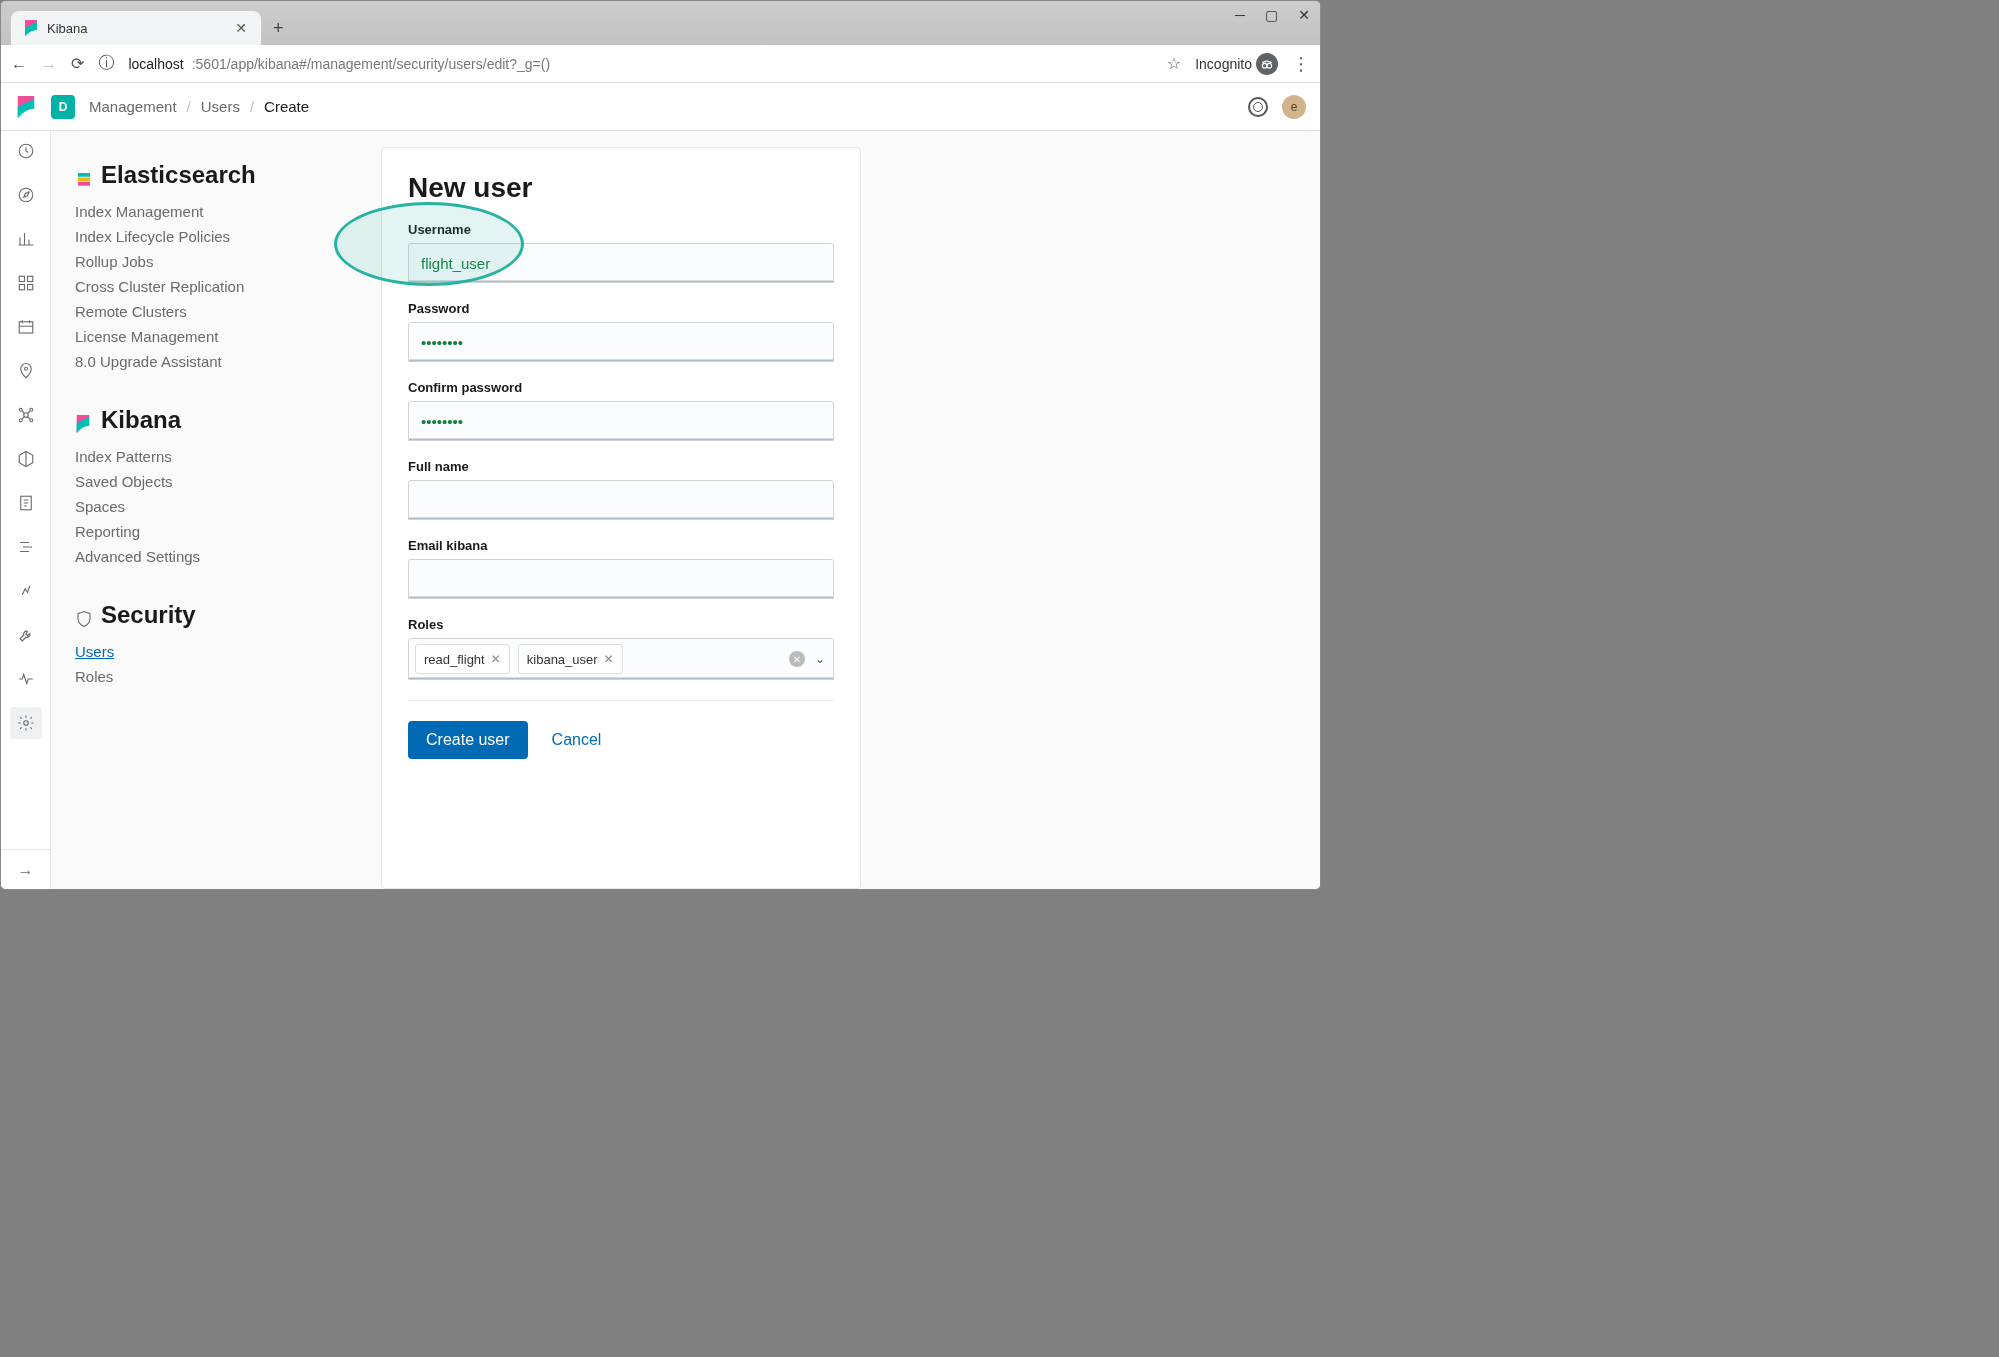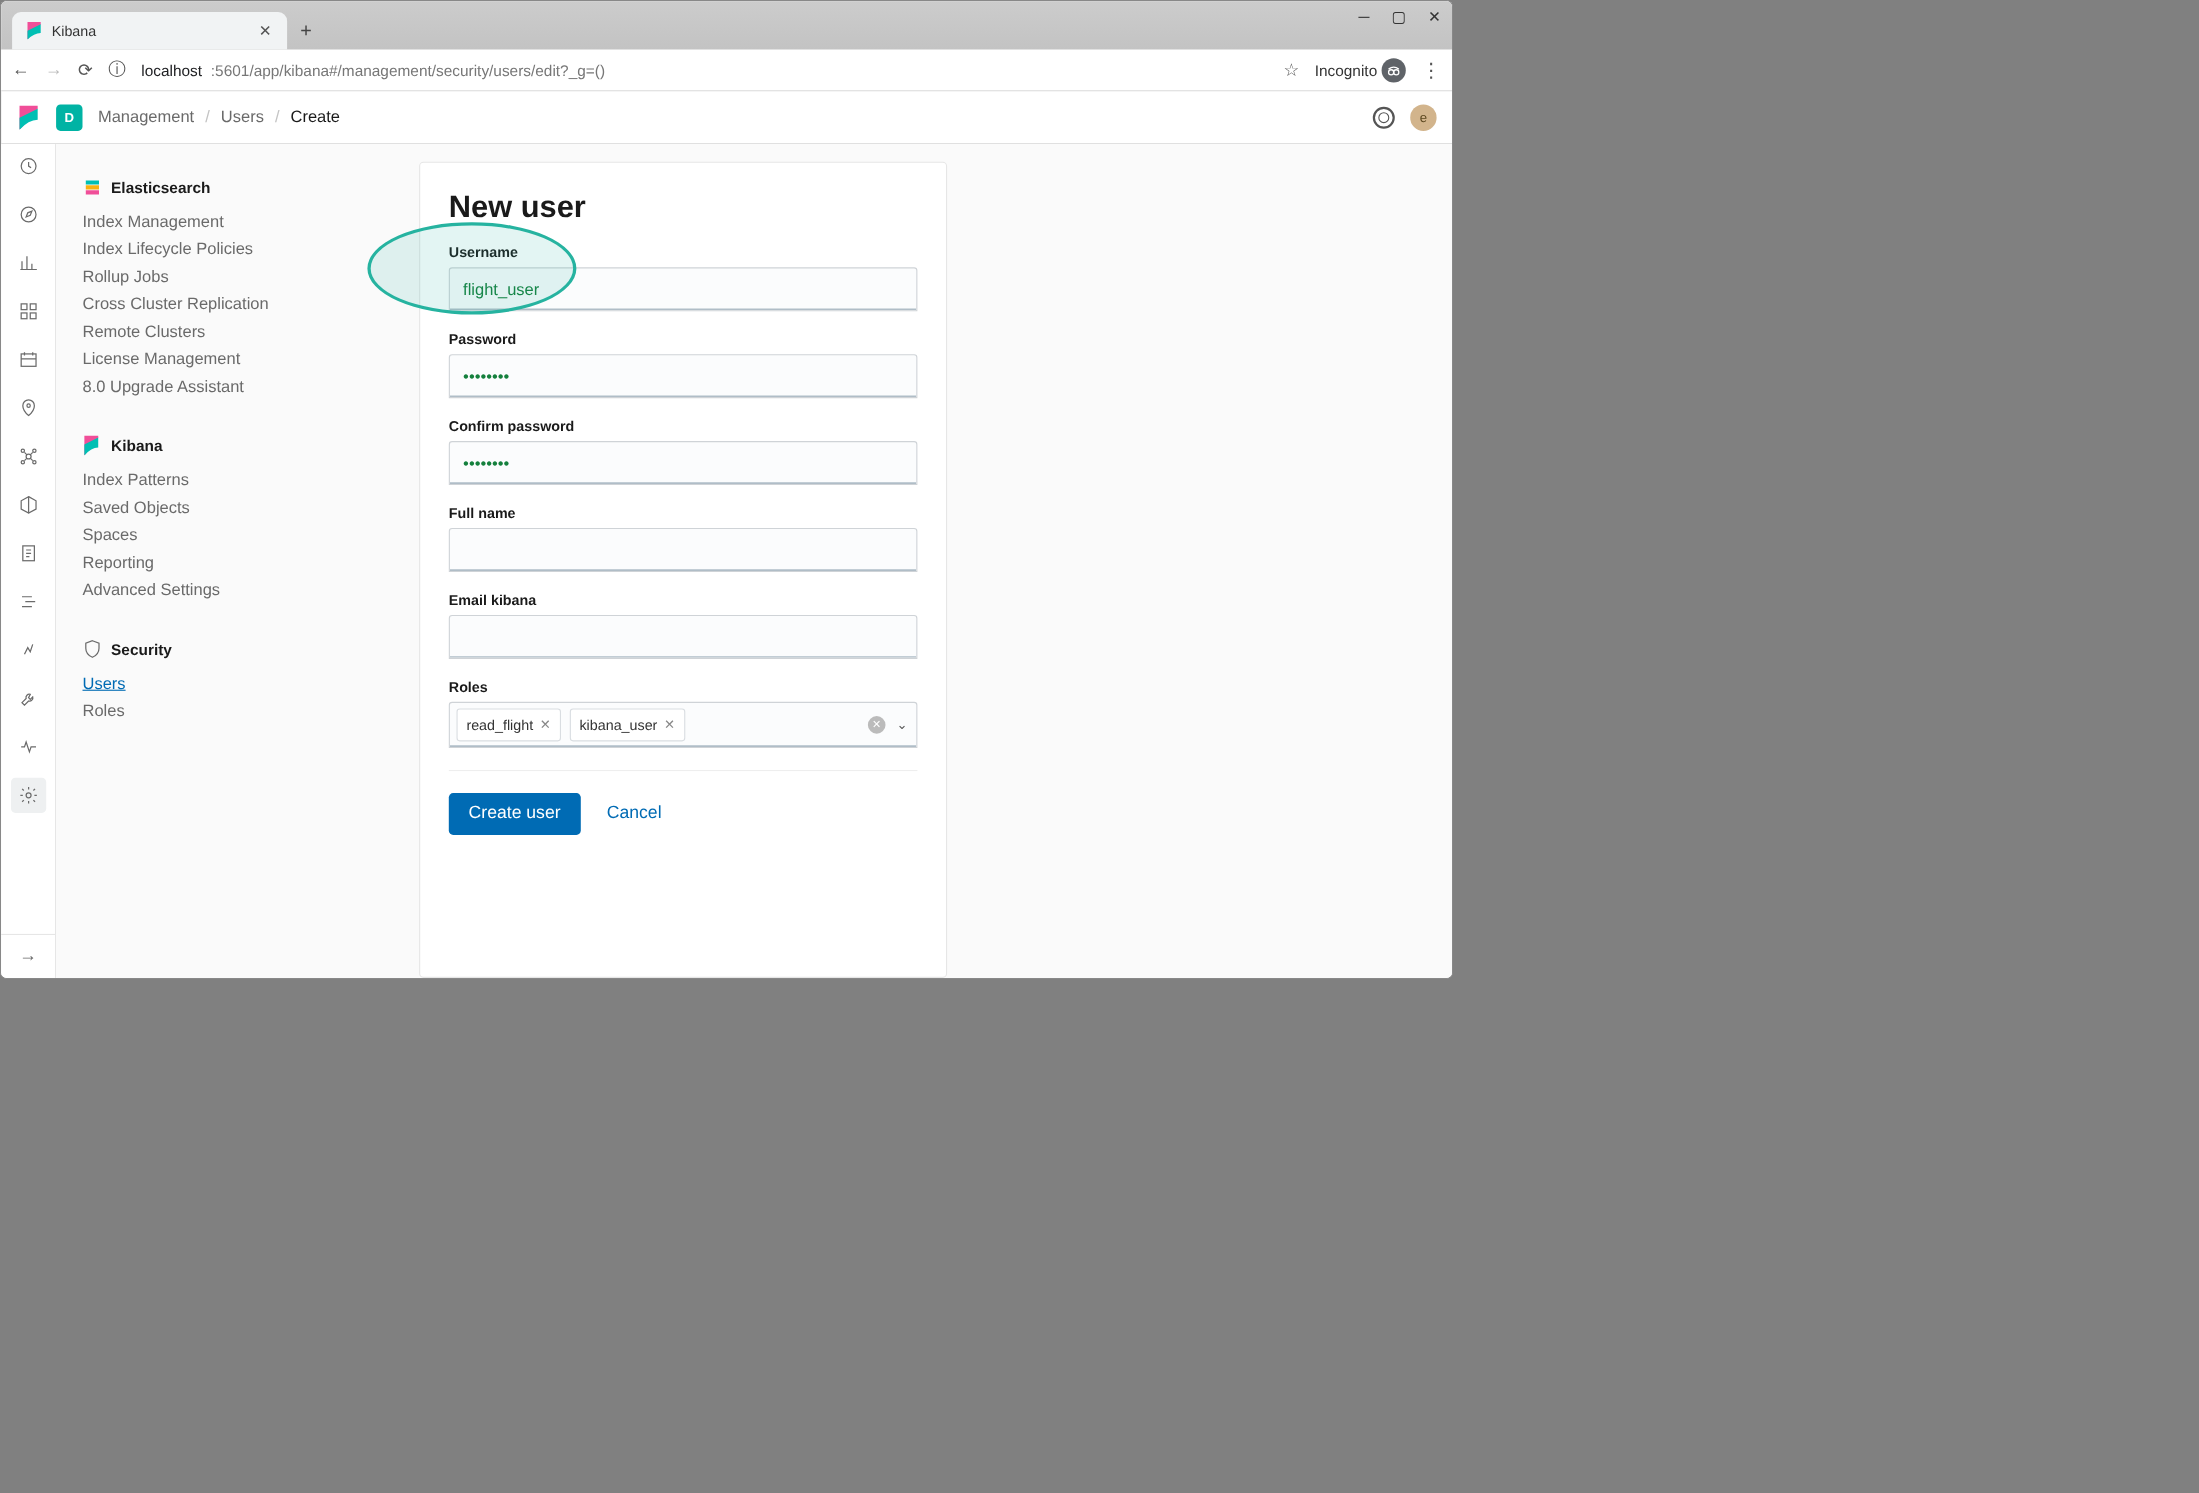--- a/index.html
+++ b/index.html
@@ -41,21 +41,21 @@
 
     
     .main { height: calc(100% - 44px - 38px - 48px); display: flex; }
     .iconbar { width: 50px; background: #fff; border-right: 1px solid #e6e6e6; display: flex; flex-direction: column; align-items: center; padding-top: 4px; gap: 12px; }
     .iconbar .ic { width: 32px; height: 32px; display: flex; align-items: center; justify-content: center; color: #6b6b6b; border-radius: 4px; }
     .iconbar .ic.active { background: #eef0f1; }
     .iconbar .spacer { flex: 1; }
 
     .content-area { flex: 1; background: #fafafa; display: flex; }
     .smenu { width: 300px; padding: 20px 24px; }
-    .smenu-grp-title { display: flex; align-items: center; gap: 8px; font-size: 14px; font-weight: 700; color: #1a1a1a; margin-bottom: 10px; margin-top: 10px; }
+    .smenu-grp-title { display: flex; align-items: center; gap: 8px; font-size: 24px; font-weight: 700; color: #1a1a1a; margin-bottom: 10px; margin-top: 10px; }
     .smenu-icon { width: 18px; height: 18px; }
     .smenu-item { display: block; font-size: 15px; color: #6a6a6a; padding: 4px 0; margin-left: 0; }
     .smenu-item.selected { color: #006bb4; text-decoration: underline; font-weight: 500; }
 
     .form-card { margin: 16px auto 0 30px; width: 480px; background: #fff; border: 1px solid #e6e6e6; border-radius: 4px; padding: 24px 26px 30px; position: relative; }
     .form-title { font-size: 28px; font-weight: 600; color: #1a1a1a; margin-bottom: 18px; }
     .field { margin-bottom: 18px; }
     .field-label { display: block; font-size: 13px; font-weight: 600; color: #1a1a1a; margin-bottom: 6px; }
     .text-input { width: 100%; height: 40px; border: 1px solid #cfd3d7; background: #fbfcfd; border-radius: 3px 3px 0 0; box-shadow: inset 0 -1.5px 0 #b0bdc7; padding: 0 12px; font-size: 15px; color: #15803d; outline: none; }
     .text-input::placeholder { color: #888; }

